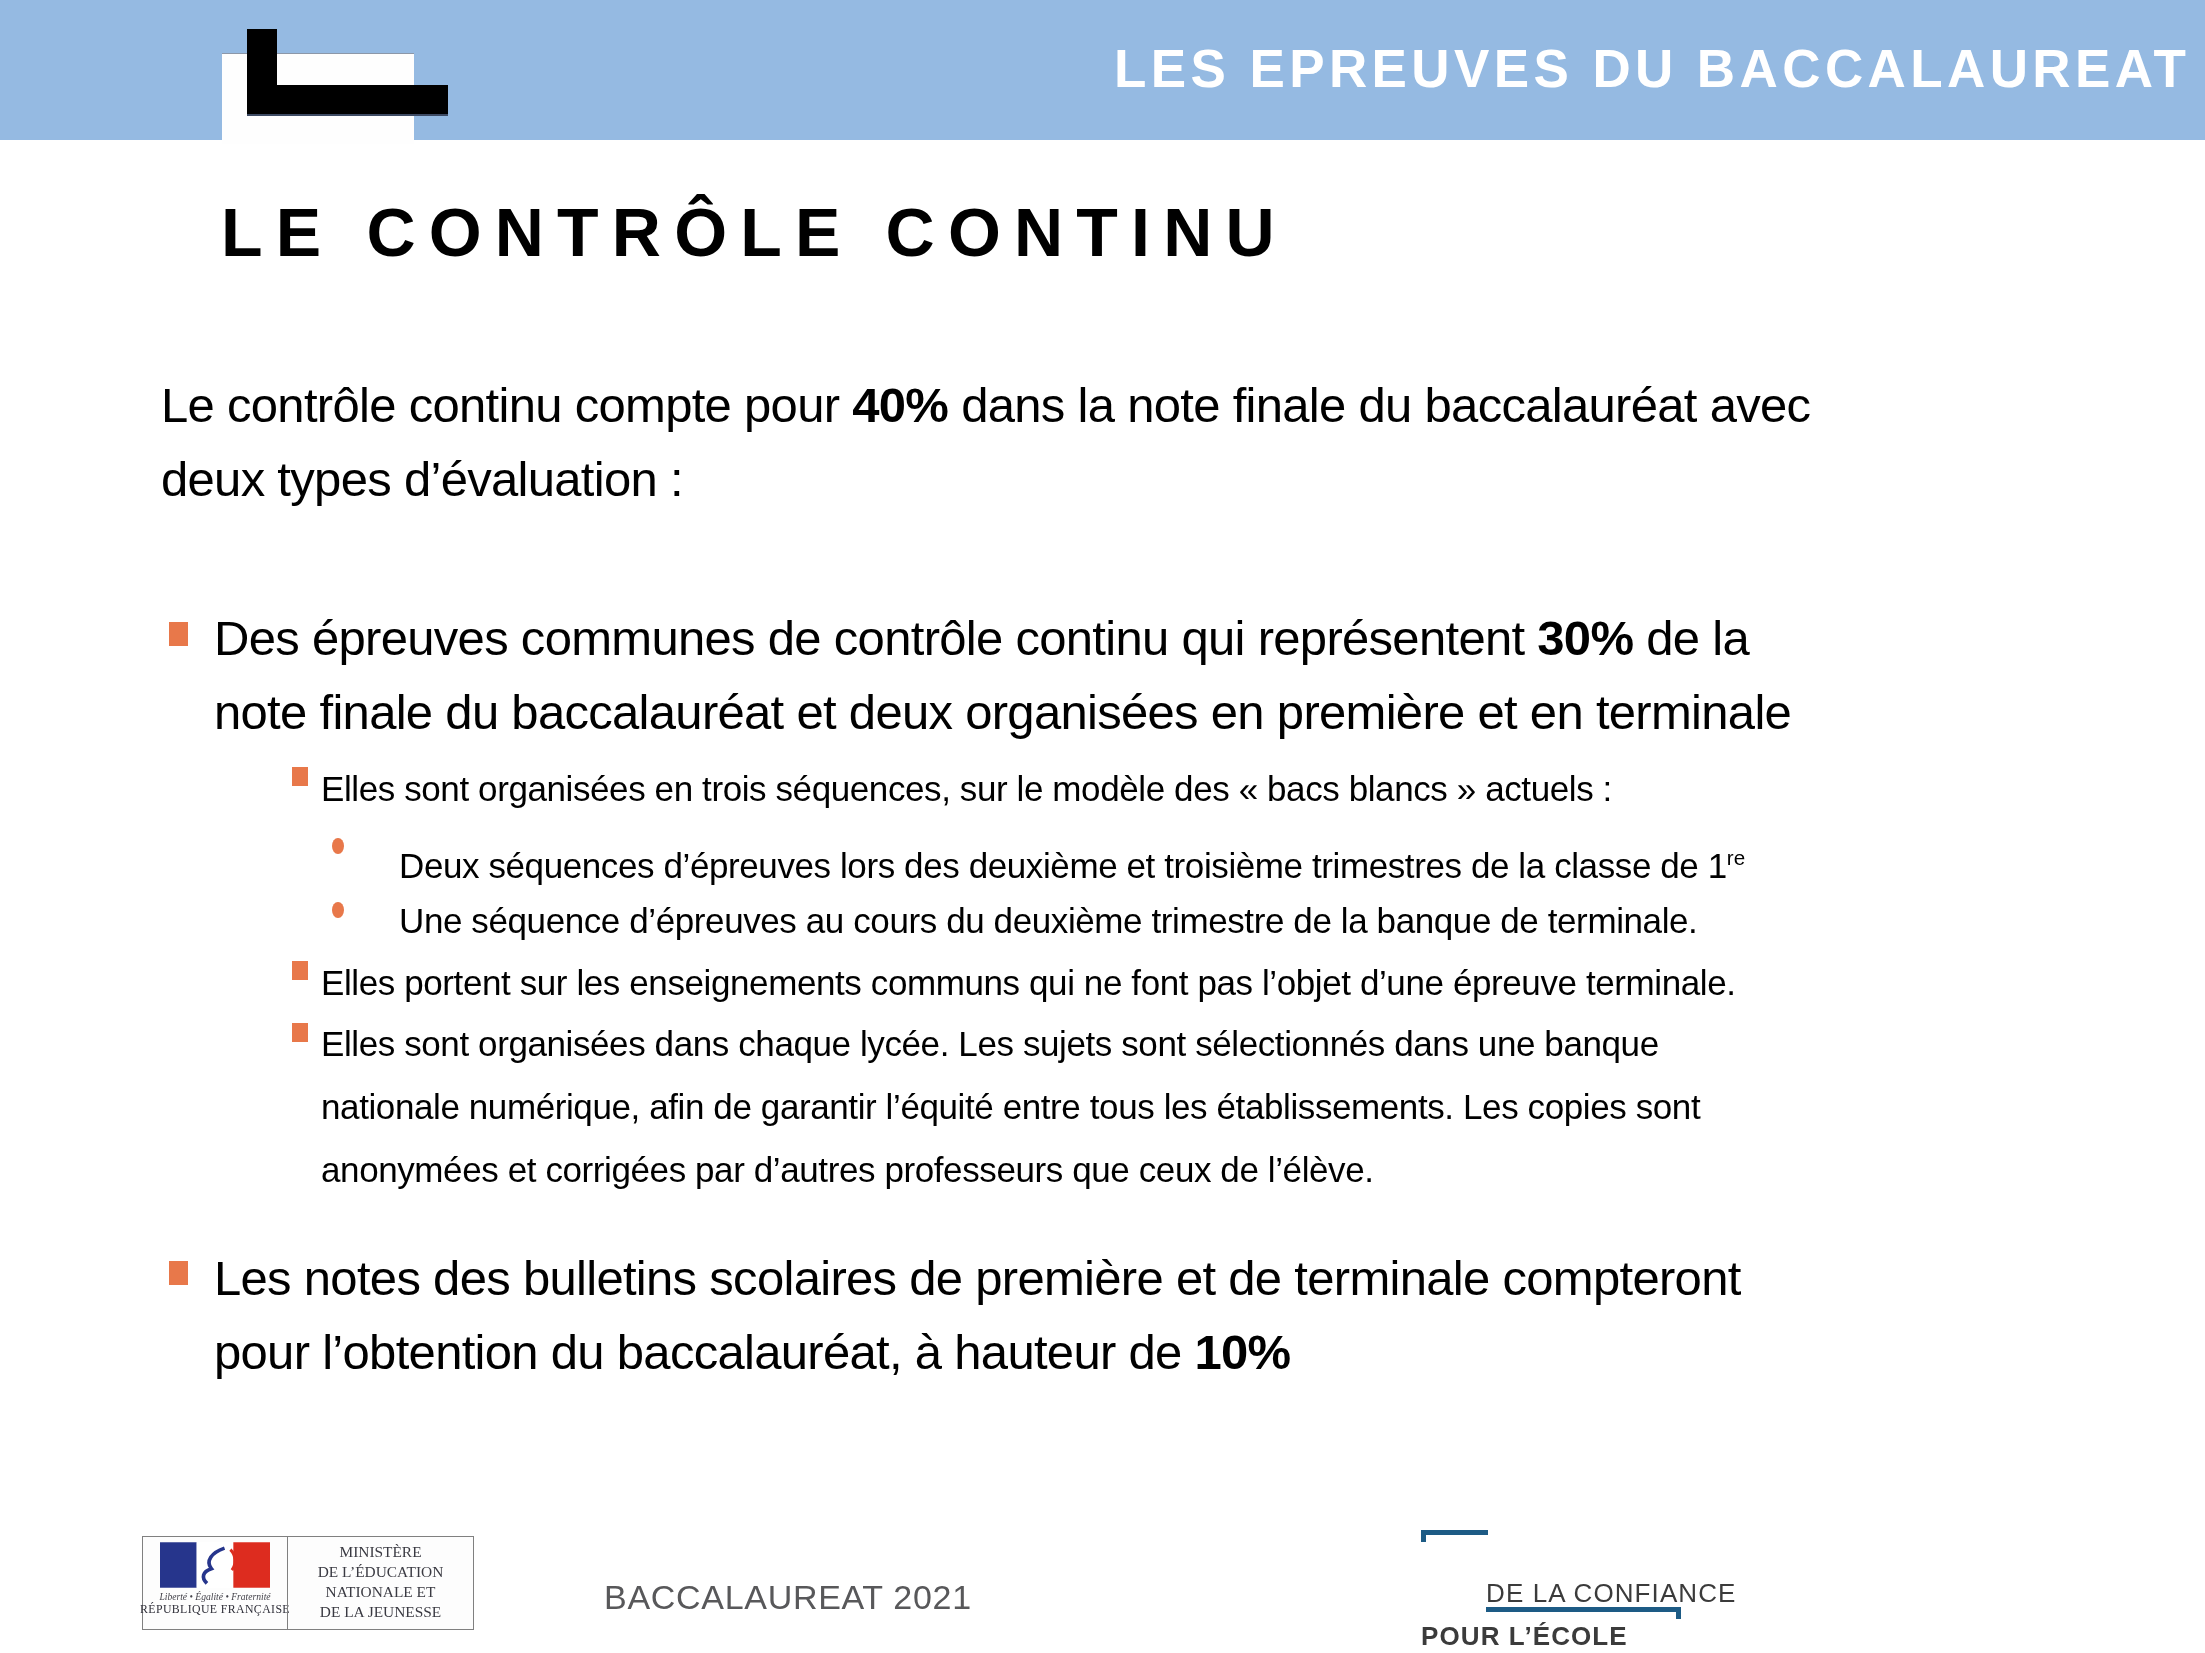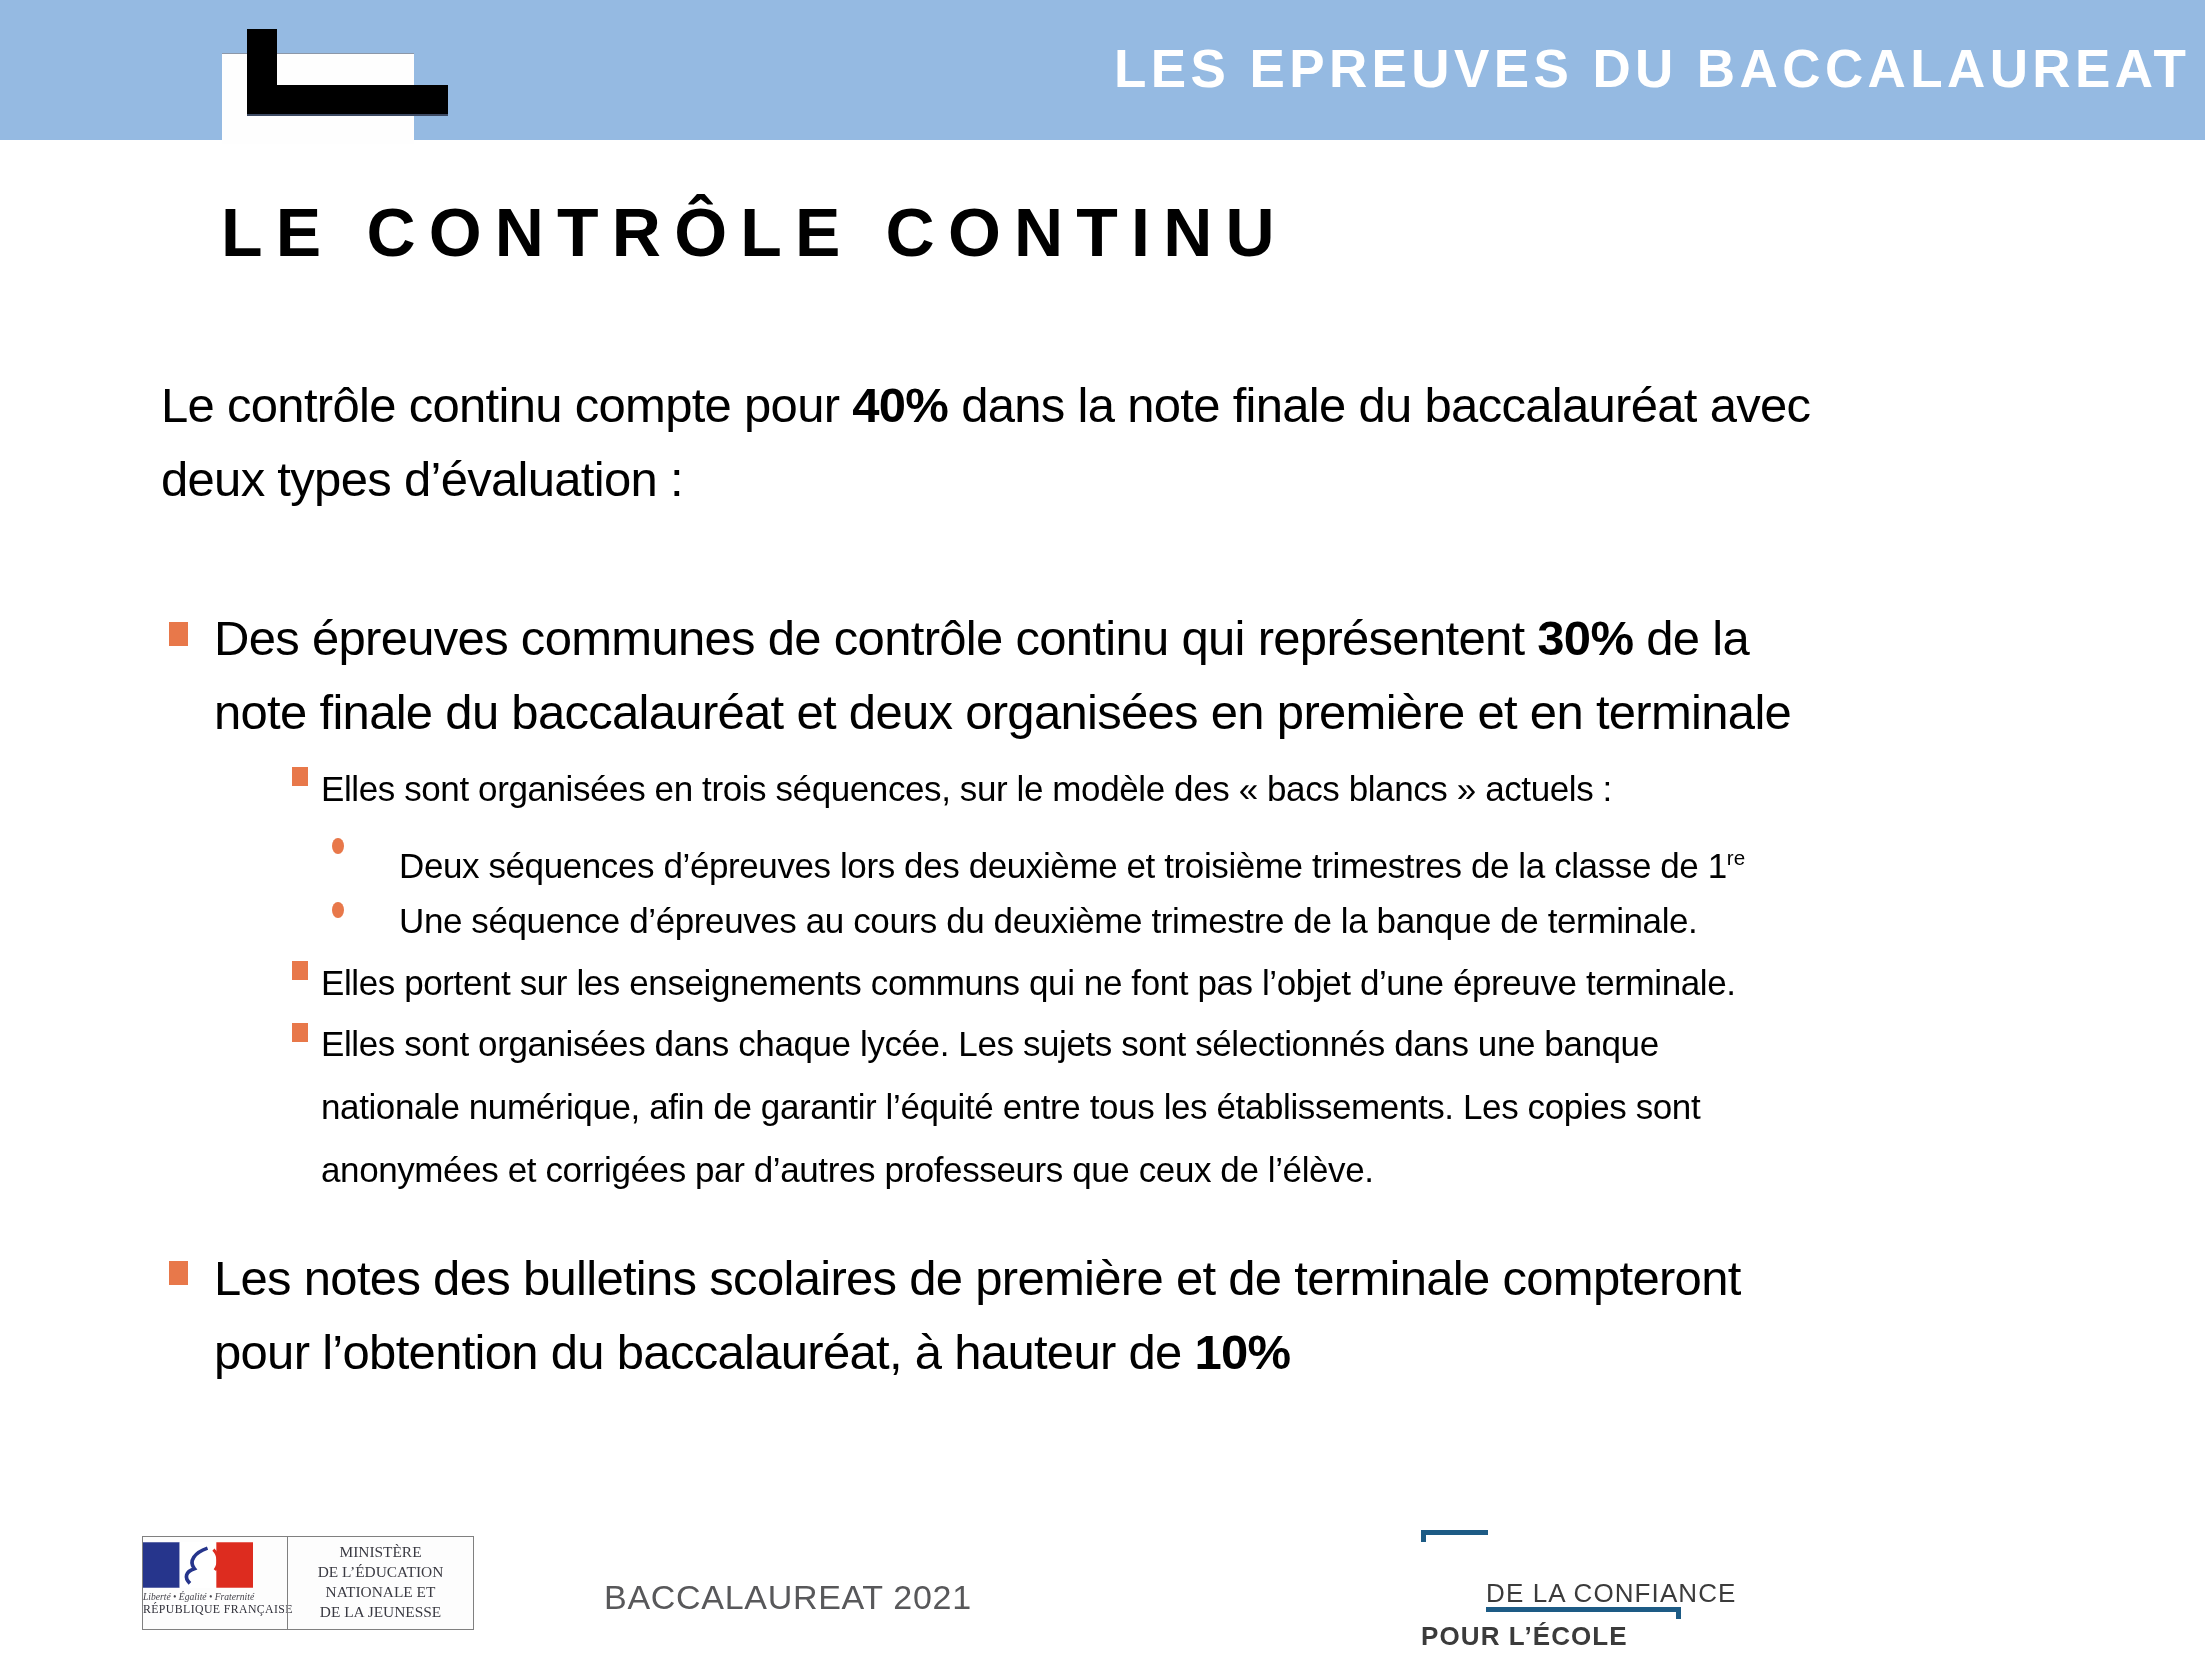--- a/index.html
+++ b/index.html
@@ -70,21 +70,21 @@
   sup.sup { font-size: 20.6px; vertical-align: super; letter-spacing: 0; }
   
   .ministry-box {
     position: absolute; left: 142px; top: 1536px;
     width: 332px; height: 94px;
     border: 1.5px solid #808080; background: #fdfdfd;
     display: flex; box-sizing: border-box;
   }
   .ministry-left {
     width: 144px; box-sizing: border-box;
-    display: flex; flex-direction: column; align-items: flex-start;
+    display: flex; flex-direction: column; align-items: center;
     padding-top: 5.1px;
   }
   .ministry-flag { width: 110px; height: 46px; display: block; }
   .ministry-motto {
     font-family: "Liberation Serif", serif; font-style: italic;
     font-size: 9.6px; color: #44434b; margin-top: 2.9px; white-space: nowrap;
   }
   .ministry-republic {
     font-family: "Liberation Serif", serif;
     font-size: 11.8px; color: #30303a; letter-spacing: 0.4px; white-space: nowrap;

